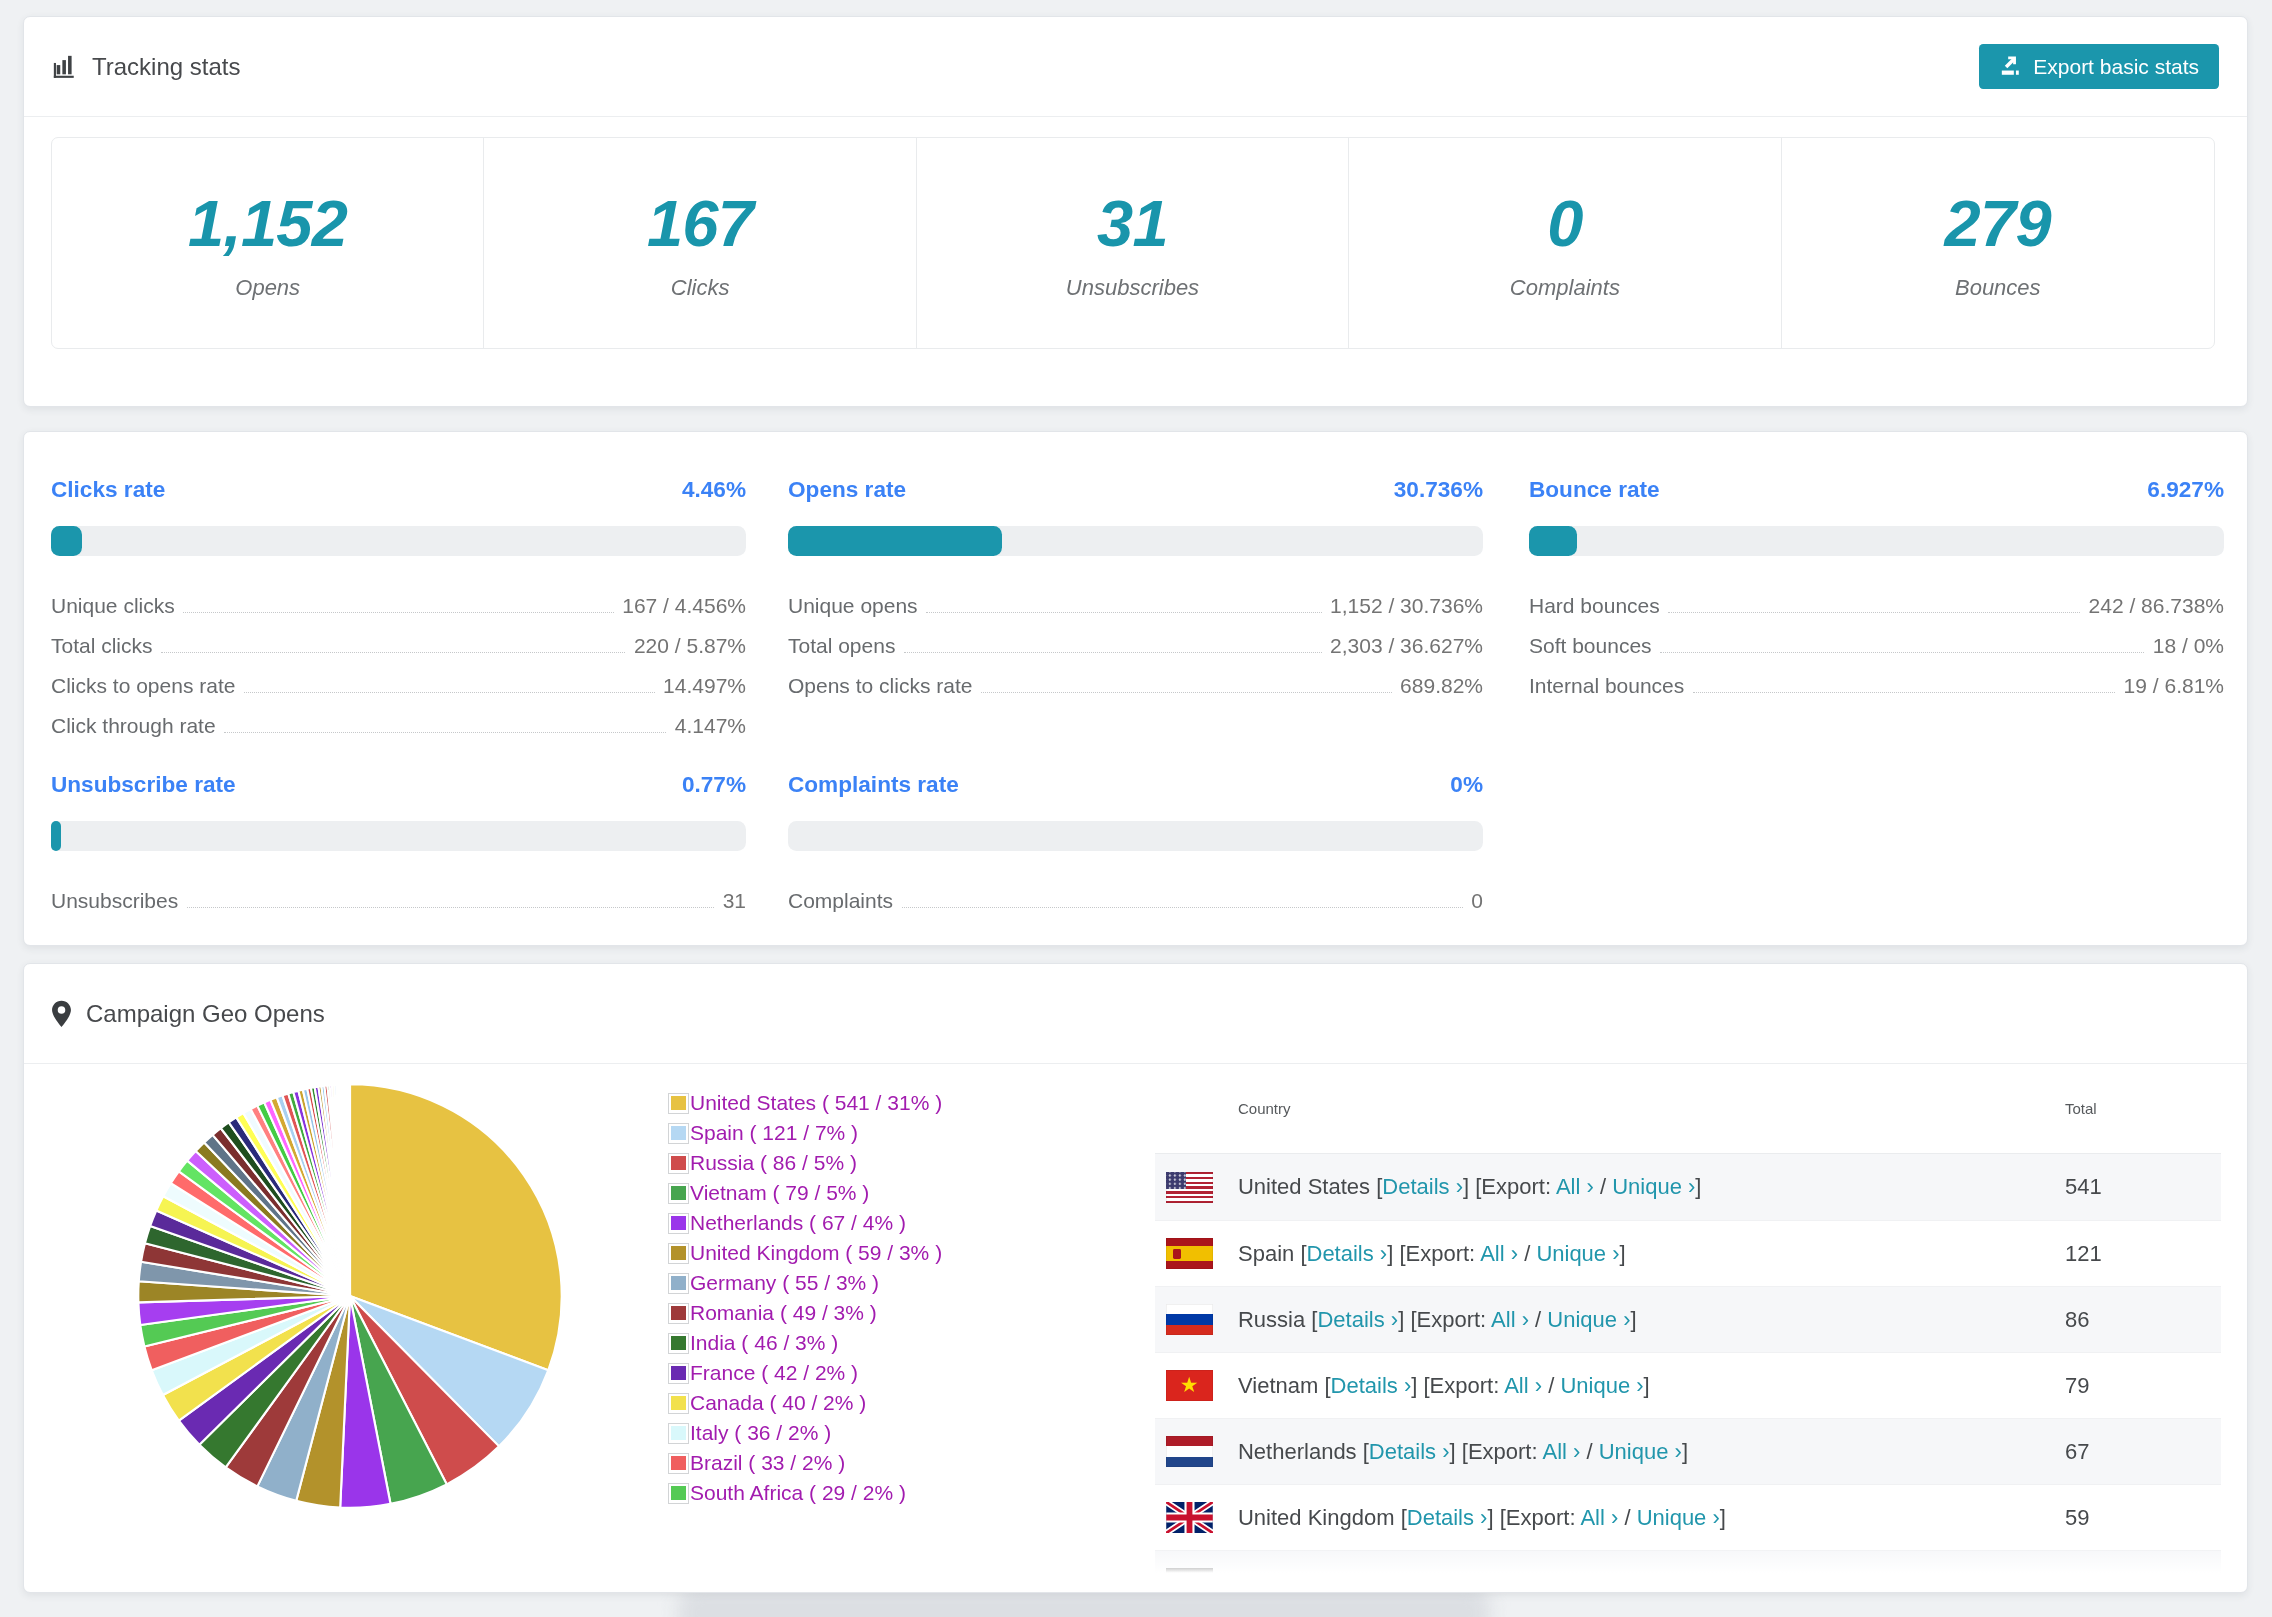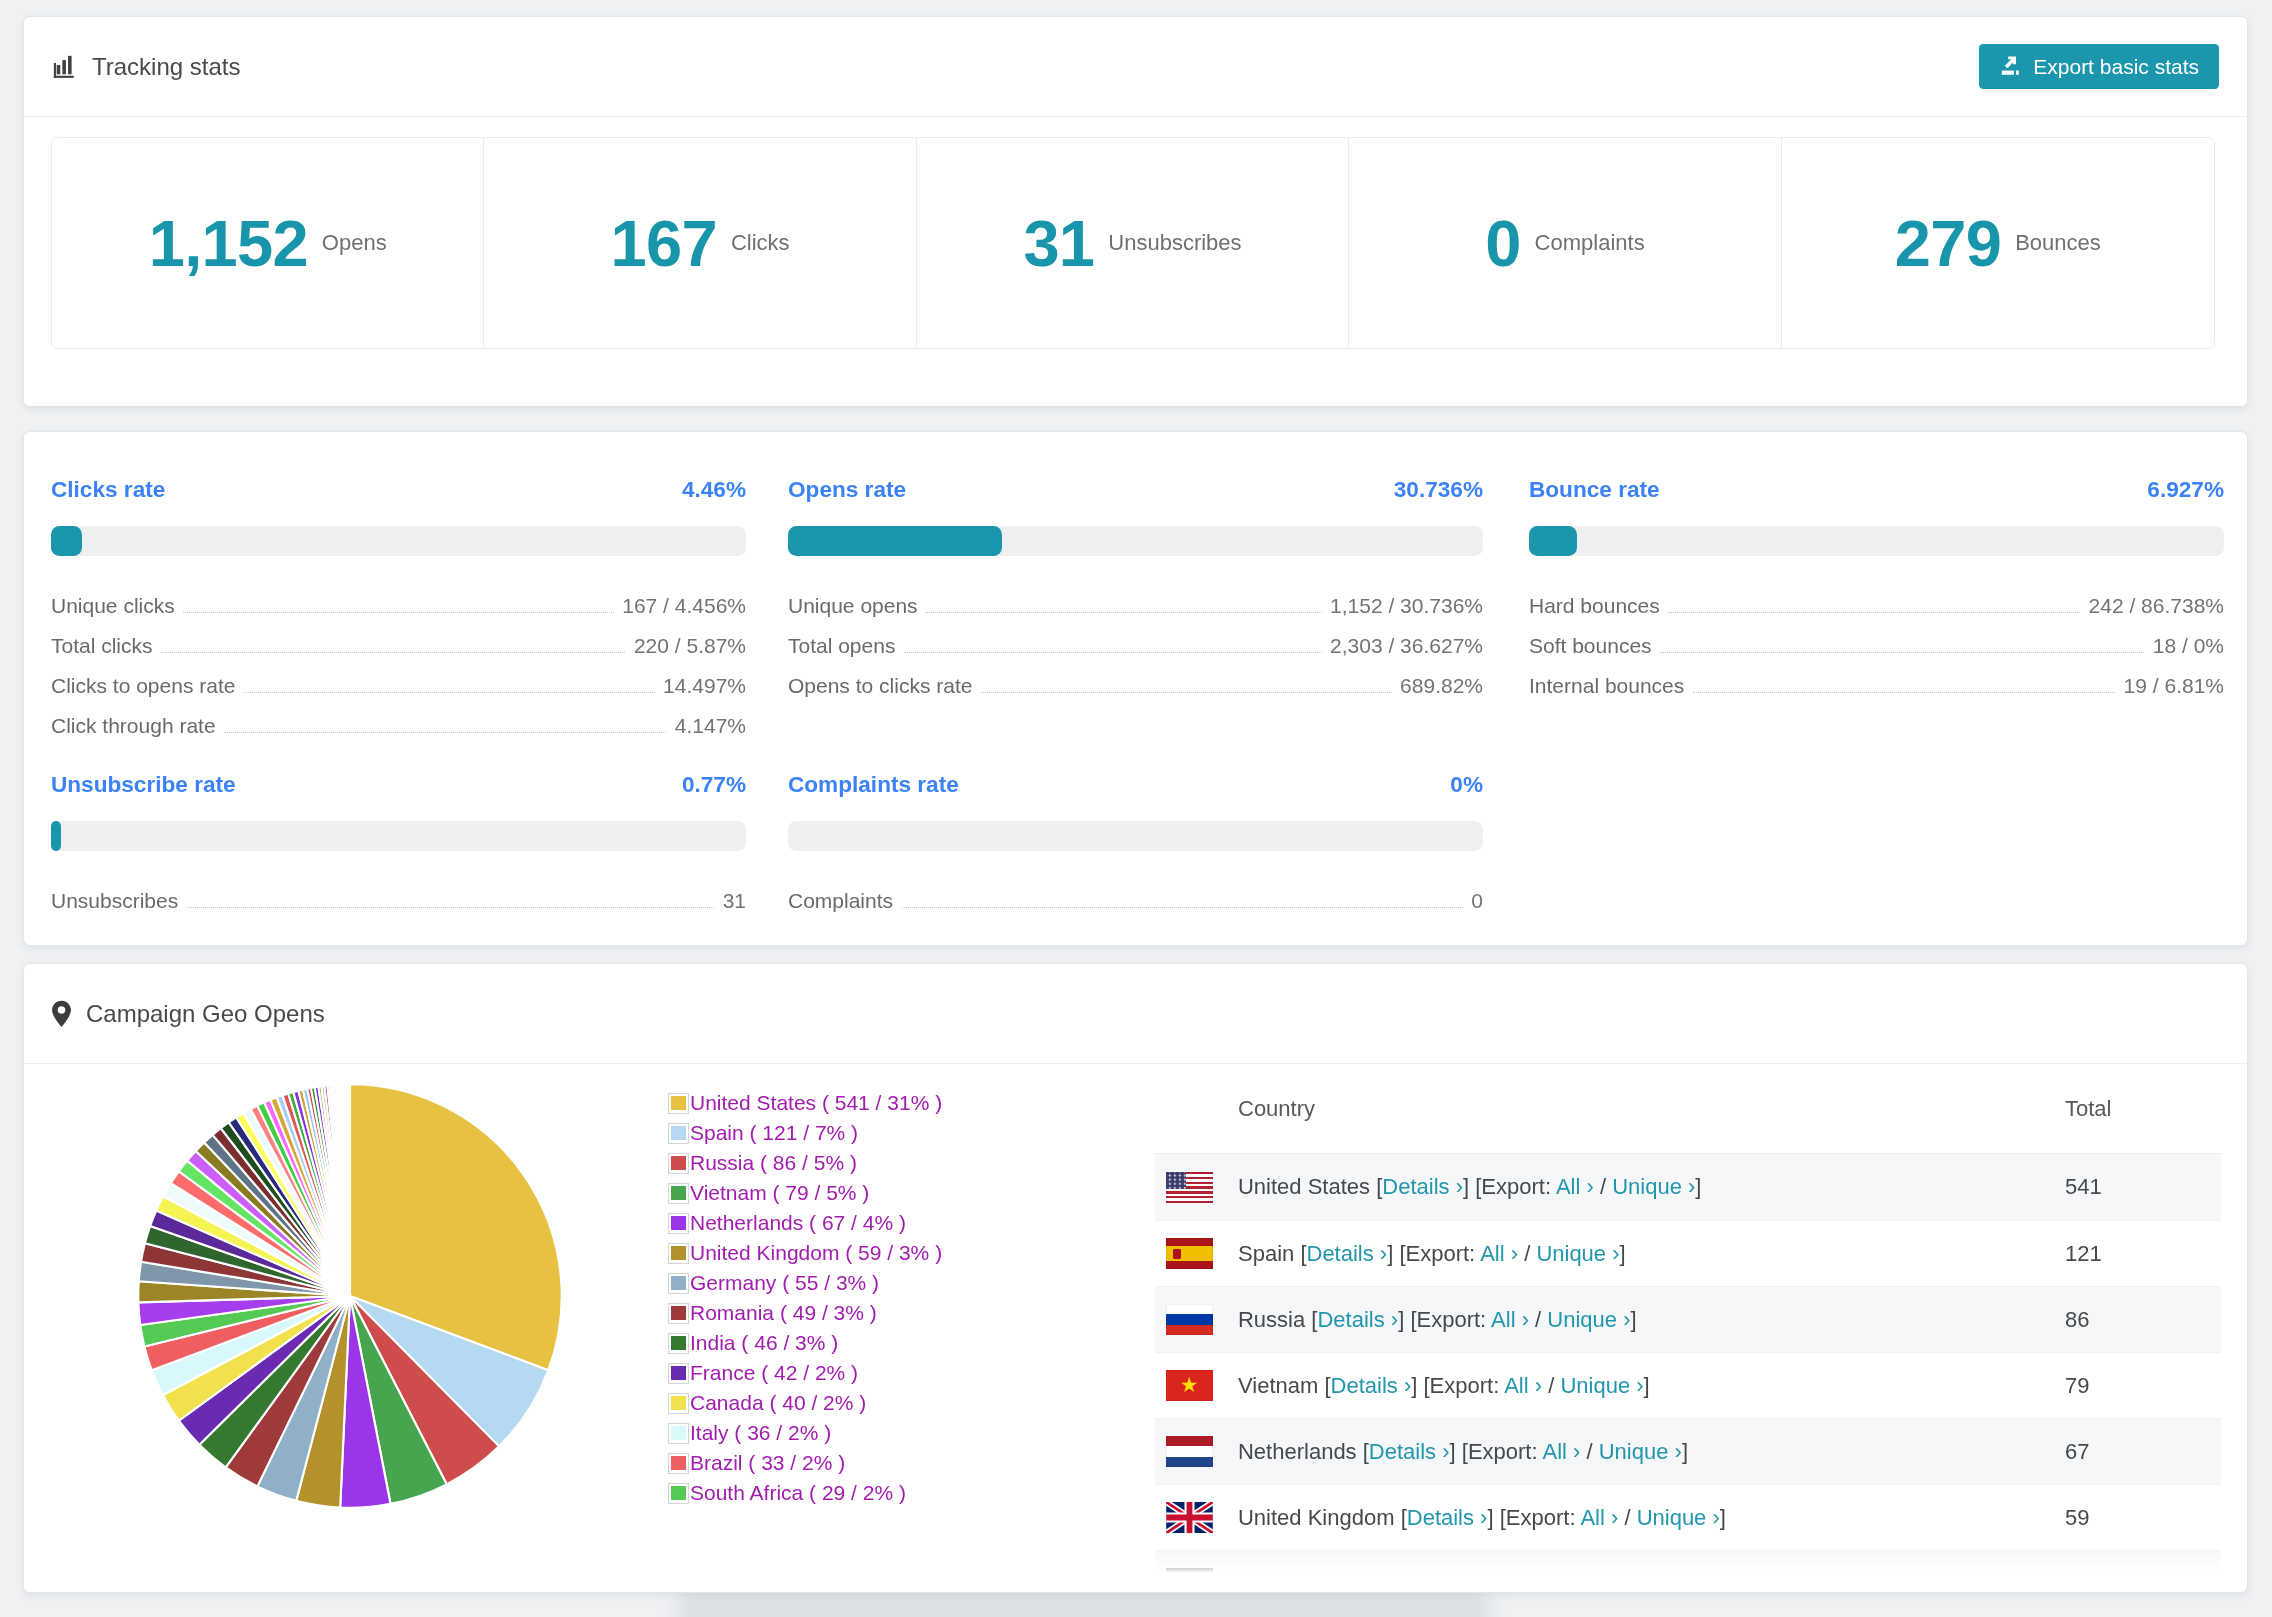--- a/index.html
+++ b/index.html
@@ -38,21 +38,21 @@
   }
 
   
   .stats-grid {
     position:absolute; left:27px; right:32px; top:120px; height:212px;
     border:1.4px solid #e9ebed; border-radius:7px;
     display:grid; grid-template-columns:repeat(5,1fr); background:#fff;
   }
   .stat-cell {
     border-right:1.4px solid #e9ebed;
-    display:flex; flex-direction:row; align-items:center; justify-content:center; gap:14px;
+    display:flex; flex-direction:column; align-items:center; justify-content:center; gap:14px;font-style:italic;
   }
   .stat-cell:last-child { border-right:none; }
   .stat-value { font-size:65px; font-weight:700; color:#1995ab; letter-spacing:-0.7px; }
   .stat-label { font-size:22px; color:#6e7174; }
 
   
   .rate-block { position:absolute; width:695px; }
   .rate-head { display:flex; justify-content:space-between; align-items:baseline;
     font-size:22.6px; font-weight:700; color:#3b82f6; }
   .rate-bar { margin-top:22.6px; height:30px; background:#edeff1; border-radius:8.5px; position:relative; }
@@ -64,21 +64,21 @@
   .rr-value { color:#737373; white-space:nowrap; }
 
   
   .pie-wrap { position:absolute; left:79px; top:85px; width:494px; height:494px; }
   .legend { position:absolute; left:644px; top:124px; }
   .legend-item { display:flex; align-items:center; height:30px; gap:1px; font-size:21px; color:#a21caf; cursor:pointer; }
   .swatch { width:21px; height:21px; flex:none; border:1.4px solid #d2d4d6; padding:2.1px;
     background-clip:content-box !important; background-color:#ccc; }
 
   .geo-table { position:absolute; left:1131px; top:100px; width:1066px; }
-  .geo-th { display:flex; align-items:center; height:90px; font-size:22px; color:#56595c;
+  .geo-th { display:flex; align-items:center; height:90px; font-size:15px; color:#56595c;
     border-bottom:1.4px solid #eaecee; }
   .geo-th .col-country { flex:1; padding-left:83px; }
   .geo-th .col-total { width:156px; }
   .geo-tr { display:flex; align-items:center; height:66px; font-size:22px; color:#46494c; padding-left:10.6px; }
   .geo-tr.odd { background:#f6f7f9; }
   .geo-tr + .geo-tr { border-top:0.7px solid #f0f1f3; }
   .geo-country { flex:1; display:flex; align-items:center; }
   .geo-country .txt { margin-left:25.4px; }
   .geo-total { width:156px; }
   a.tlink { color:#2196ac; text-decoration:none; cursor:pointer; }

